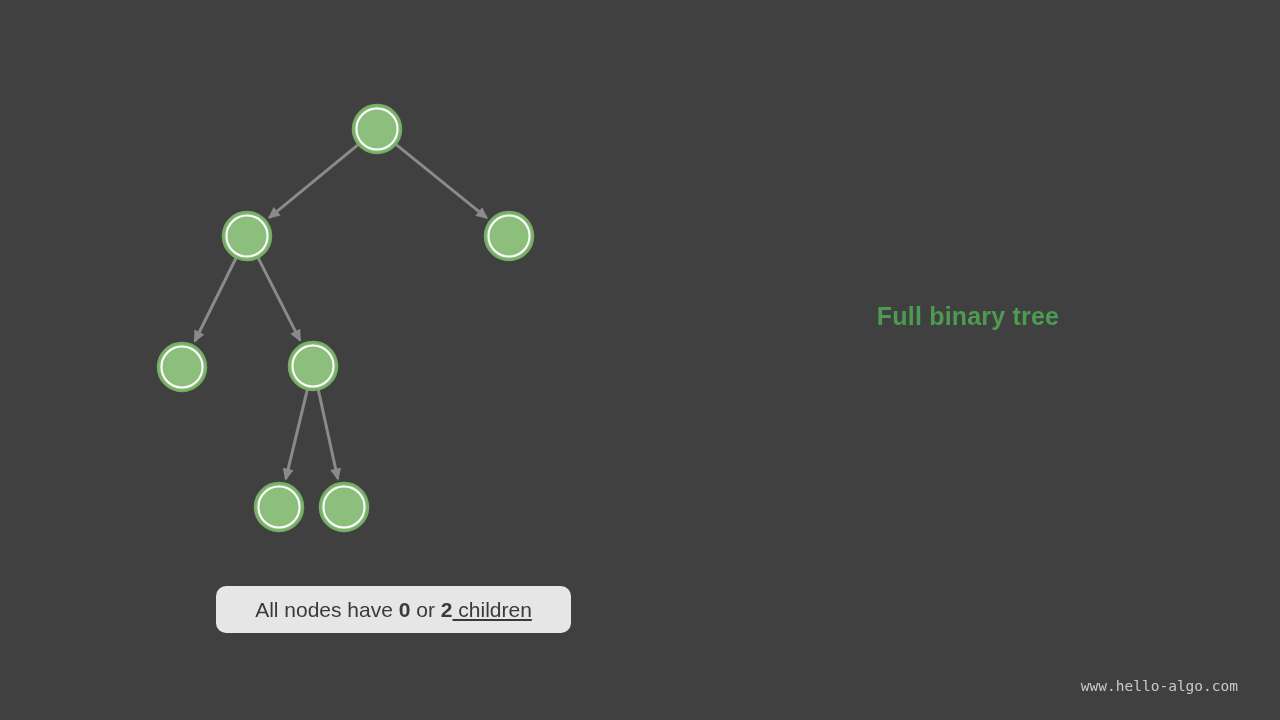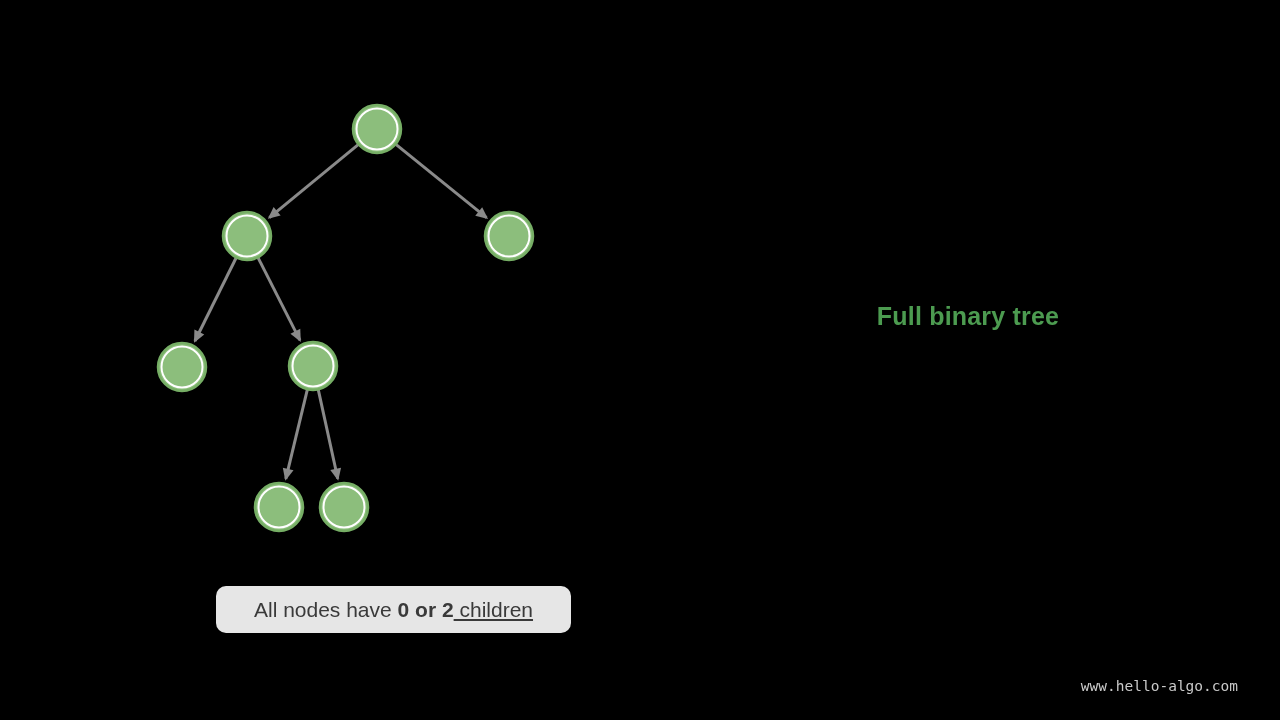--- a/index.html
+++ b/index.html
@@ -4,21 +4,21 @@
 <style>
   html, body {
     margin: 0;
     padding: 0;
     background: #ffffff;
   }
   #stage {
     position: relative;
     width: 1280px;
     height: 720px;
-    background: #000000;
+    background: #404040;
     overflow: hidden;
     font-family: "Liberation Sans", sans-serif;
   }
   #tree-svg {
     position: absolute;
     left: 0;
     top: 0;
     width: 1280px;
     height: 720px;
   }
@@ -100,17 +100,17 @@
         </g>
         <g>
           <circle cx="344" cy="507" r="24" fill="#8cbe7c" stroke="#76ae65" stroke-width="2.5"></circle>
           <circle cx="344" cy="507" r="20.5" fill="none" stroke="#ffffff" stroke-width="2"></circle>
         </g>
       </g>
   </svg>
 
   <div class="diagram-title" style="color: rgb(76, 155, 80);">Full binary tree</div>
 
-  <div class="caption-pill" style="background: rgb(230, 230, 230); color: rgb(58, 58, 58);"><span style="font-weight: 400;">All nodes have </span><span style="font-weight: 700;">0</span><span style="font-weight: 700; text-align: right;"> or </span><span style="font-weight: 700;">2</span><span style="font-weight: 400; text-decoration: underline;"> children</span></div>
+  <div class="caption-pill" style="background: rgb(230, 230, 230); color: rgb(58, 58, 58);"><span style="font-weight: 400;">All nodes have </span><span style="font-weight: 700;">0</span><span style="font-weight: 400; text-align: right;"> or </span><span style="font-weight: 700;">2</span><span style="font-weight: 400; text-decoration: underline;"> children</span></div>
 
   <div class="watermark" style="color: rgb(201, 201, 201); margin-top: 16px;">www.hello-algo.com</div>
 
 </div>
 
 </body></html>

